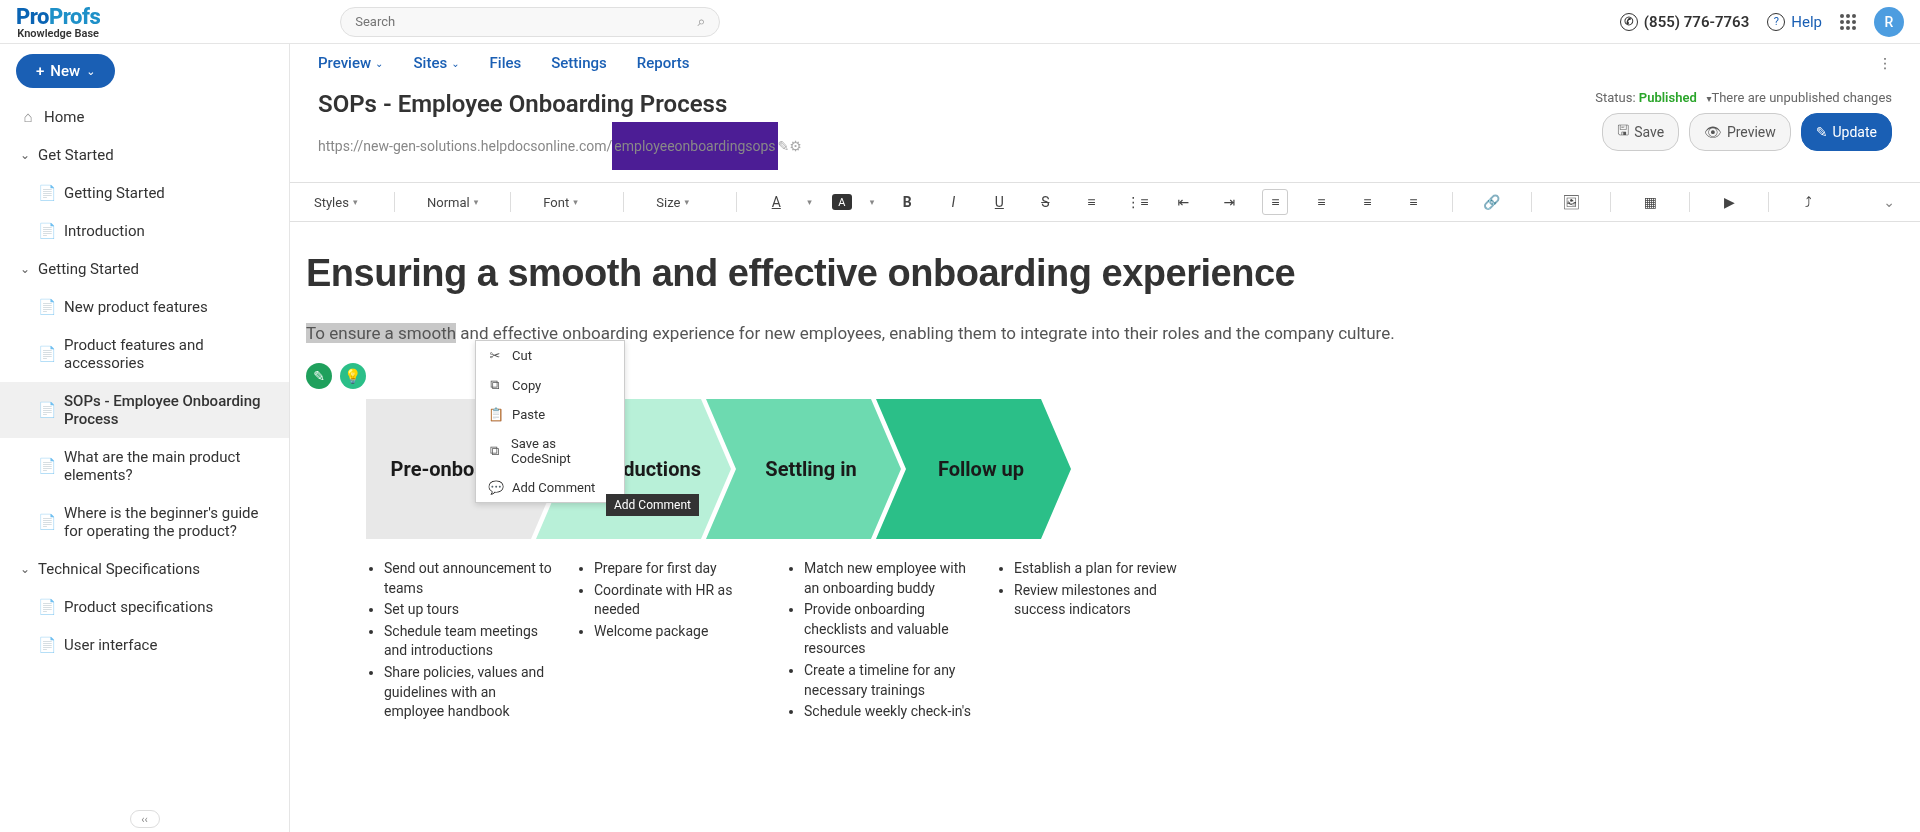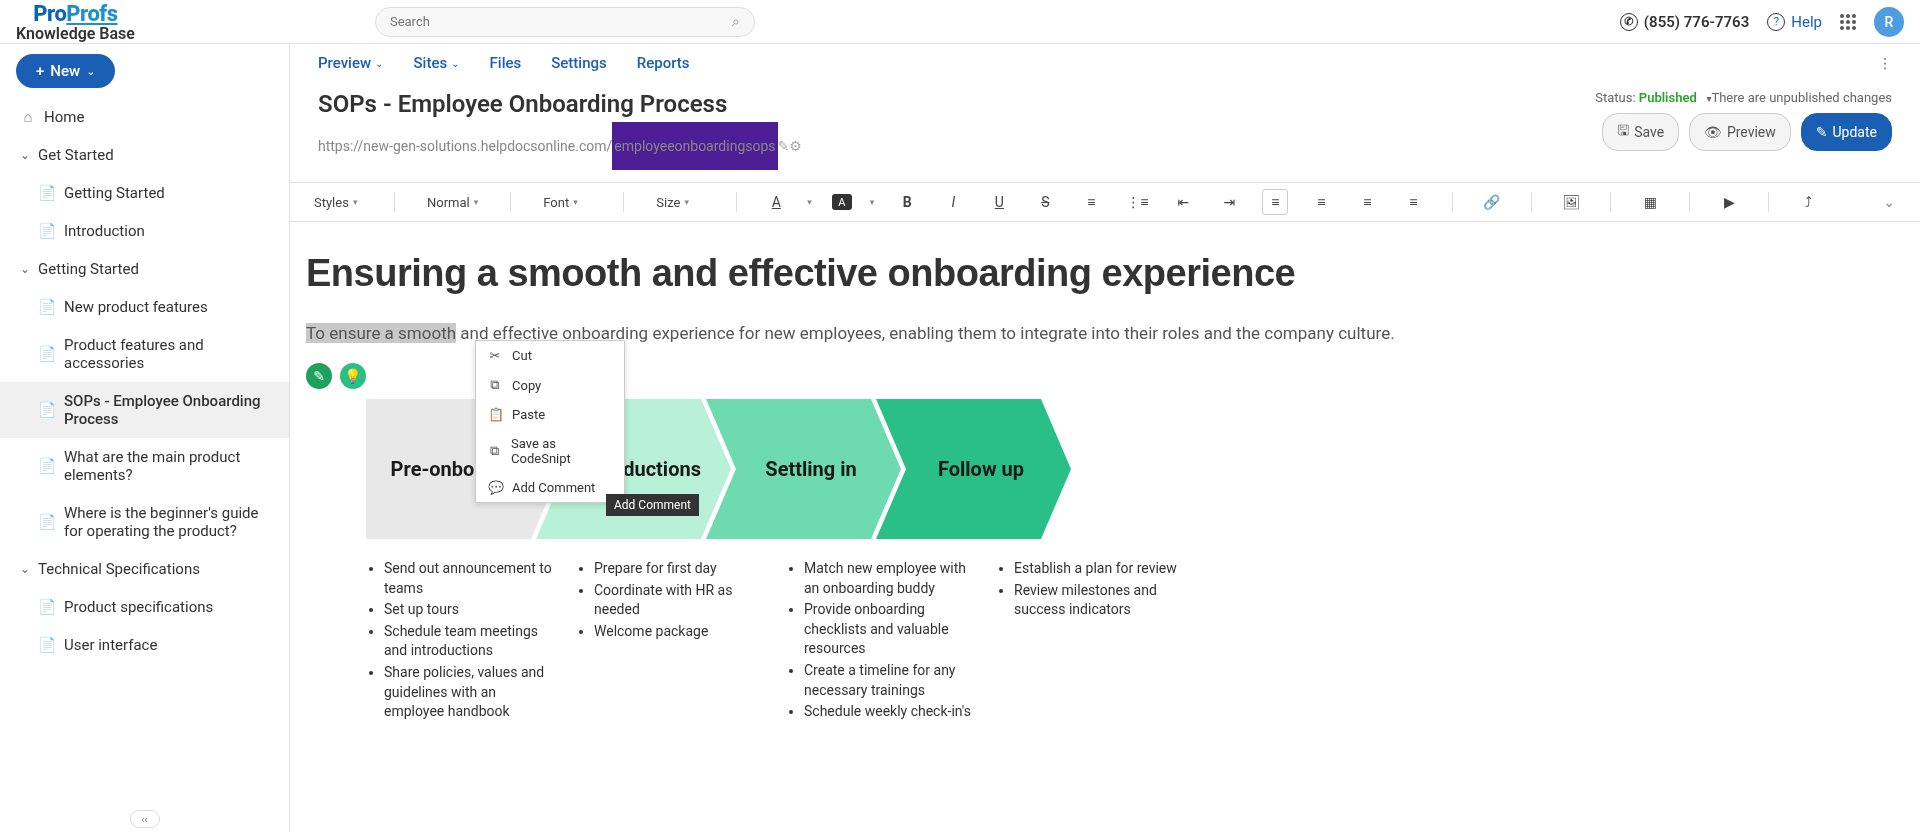--- a/index.html
+++ b/index.html
@@ -2,22 +2,22 @@
 <html><head>
 <meta charset="utf-8">
 <style>
 * { margin: 0; padding: 0; box-sizing: border-box; font-family: -apple-system, BlinkMacSystemFont, "Segoe UI", Roboto, sans-serif; }
 body { background: #fff; color: #333; font-size: 14px; overflow: hidden; }
 
 .top-header { height: 44px; display: flex; align-items: center; padding: 0 16px; border-bottom: 1px solid #e5e5e5; }
 .logo { display: flex; flex-direction: column; align-items: center; margin-right: 240px; }
 .logo-text { font-size: 22px; font-weight: 800; letter-spacing: -0.5px; }
 .logo-pro { color: #0a64b4; }
-.logo-profs { color: #1e90c8; text-decoration: underline; }
-.logo-sub { font-size: 16px; color: #333; font-weight: 600; margin-top: -2px; text-align: right; }
+.logo-profs { color: #1e90c8; }
+.logo-sub { font-size: 11px; color: #333; font-weight: 600; margin-top: -2px; text-align: right; }
 
 .search-box { width: 380px; height: 30px; border: 1px solid #e0e0e0; border-radius: 16px; background: #f8f8f8; display: flex; align-items: center; padding: 0 14px; }
 .search-box input { border: none; background: transparent; outline: none; flex: 1; font-size: 13px; }
 .search-box .search-icon { color: #999; font-size: 14px; }
 
 .top-right { margin-left: auto; display: flex; align-items: center; gap: 18px; }
 .phone { display: flex; align-items: center; gap: 6px; font-weight: 600; font-size: 15px; }
 .phone-icon, .help-icon { width: 18px; height: 18px; border: 1.5px solid #333; border-radius: 50%; display: flex; align-items: center; justify-content: center; font-size: 11px; }
 .help-link { display: flex; align-items: center; gap: 6px; color: #1a5fb4; font-size: 15px; }
 .apps-icon { display: grid; grid-template-columns: repeat(3, 4px); grid-template-rows: repeat(3, 4px); gap: 2px; }

